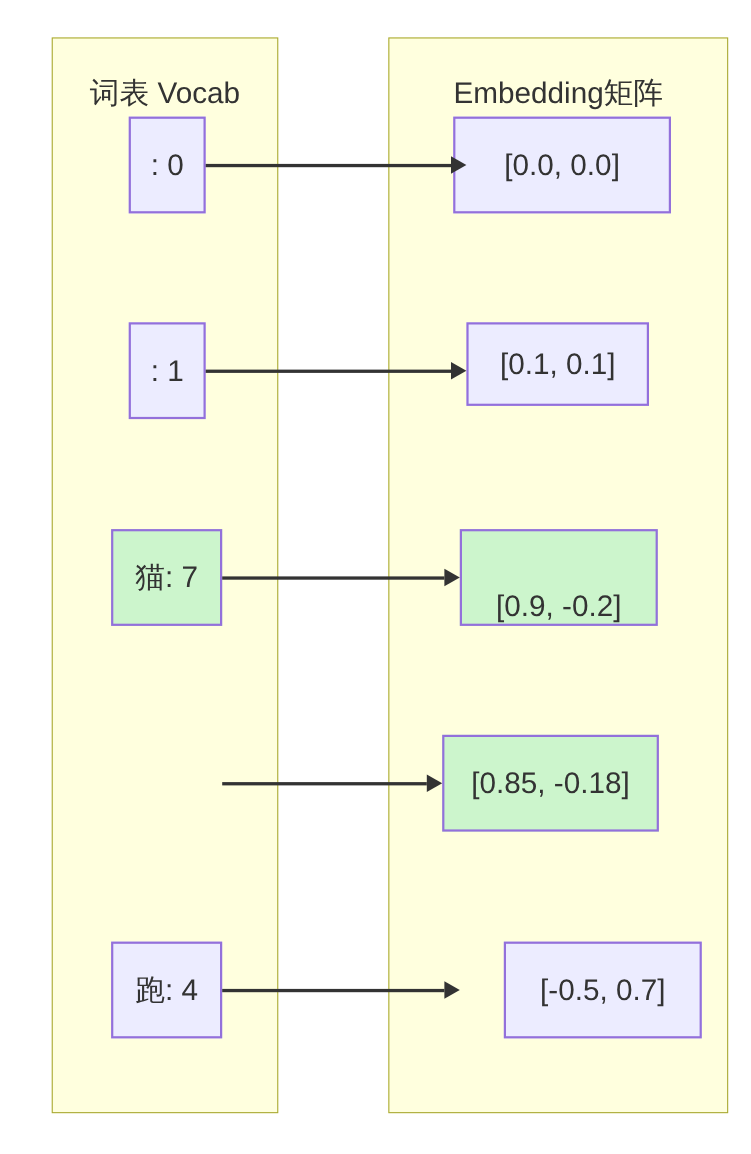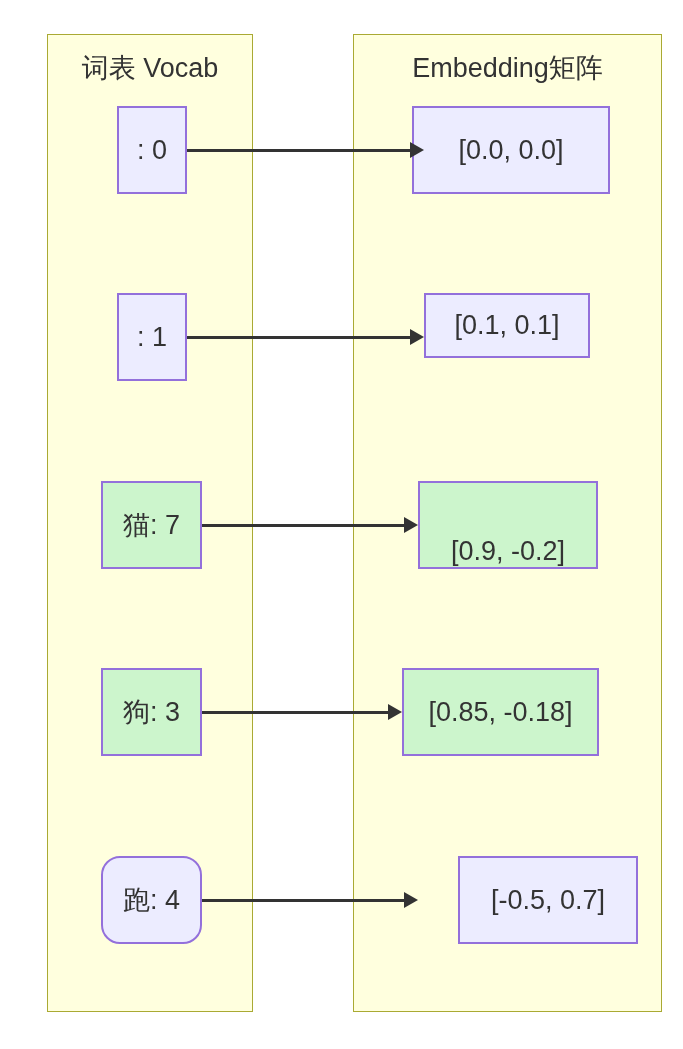--- a/index.html
+++ b/index.html
@@ -30,21 +30,21 @@
     top: 34px;
     height: 978px;
     background: var(--cluster_fill);
     border: 1.5px solid var(--cluster_border);
   }
   .cluster-left  { left: 47px;  width: 206px; }
   .cluster-right { left: 353px; width: 309px; }
   .cluster-title {
     width: 100%;
     text-align: center;
-    padding-top: 17px;
+    padding-top: 34px;
     font-size: 27px;
     line-height: 1.2;
     color: var(--text_color);
   }
 
   
   .node {
     position: absolute;
     background: var(--node_fill);
     border: 2px solid var(--node_border);
@@ -54,24 +54,24 @@
     font-size: 27px;
     color: var(--text_color);
     white-space: nowrap;
   }
   .fill-green { background: var(--node_fill_green); }
 
   .t1 { left:117px; top:106px; width:70px;  height:88px; }
   .t2 { left:117px; top:293px; width:70px;  height:88px; }
   .t3 { left:101px; top:481px; width:101px; height:88px; }
   .t4 { left:101px; top:668px; width:101px; height:88px; }
-  .t5 { left:101px; top:856px; width:101px; height:88px;border-radius:19px; }
+  .t5 { left:101px; top:856px; width:101px; height:88px; }
 
   .v1 { left:412px; top:106px; width:198px; height:88px; }
-  .v2 { left:424px; top:293px; width:166px; height:65px; }
+  .v2 { left:424px; top:293px; width:166px; height:76px; }
   .v3 { left:418px; top:481px; width:180px; height:88px;align-items:flex-end; }
   .v4 { left:402px; top:668px; width:197px; height:88px; }
   .v5 { left:418px; top:856px; width:180px; height:88px;margin-left:40px; }
 
   
   .arrow {
     position: absolute;
     height: 16px;
     display: flex;
     align-items: center;
@@ -109,23 +109,20 @@
 
   <div class="node t1 fill-default">
     <span>: 0</span>
   </div>
   <div class="node t2 fill-default">
     <span>: 1</span>
   </div>
   <div class="node t3 fill-green">
     <span>猫: 7</span>
   </div>
-  <div class="node t4 fill-green">
-    <span>狗: 3</span>
-  </div>
   <div class="node t5 fill-default">
     <span>跑: 4</span>
   </div>
 
   <div class="node v1 fill-default">
     <span>[0.0, 0.0]</span>
   </div>
   <div class="node v2 fill-default">
     <span>[0.1, 0.1]</span>
   </div>

